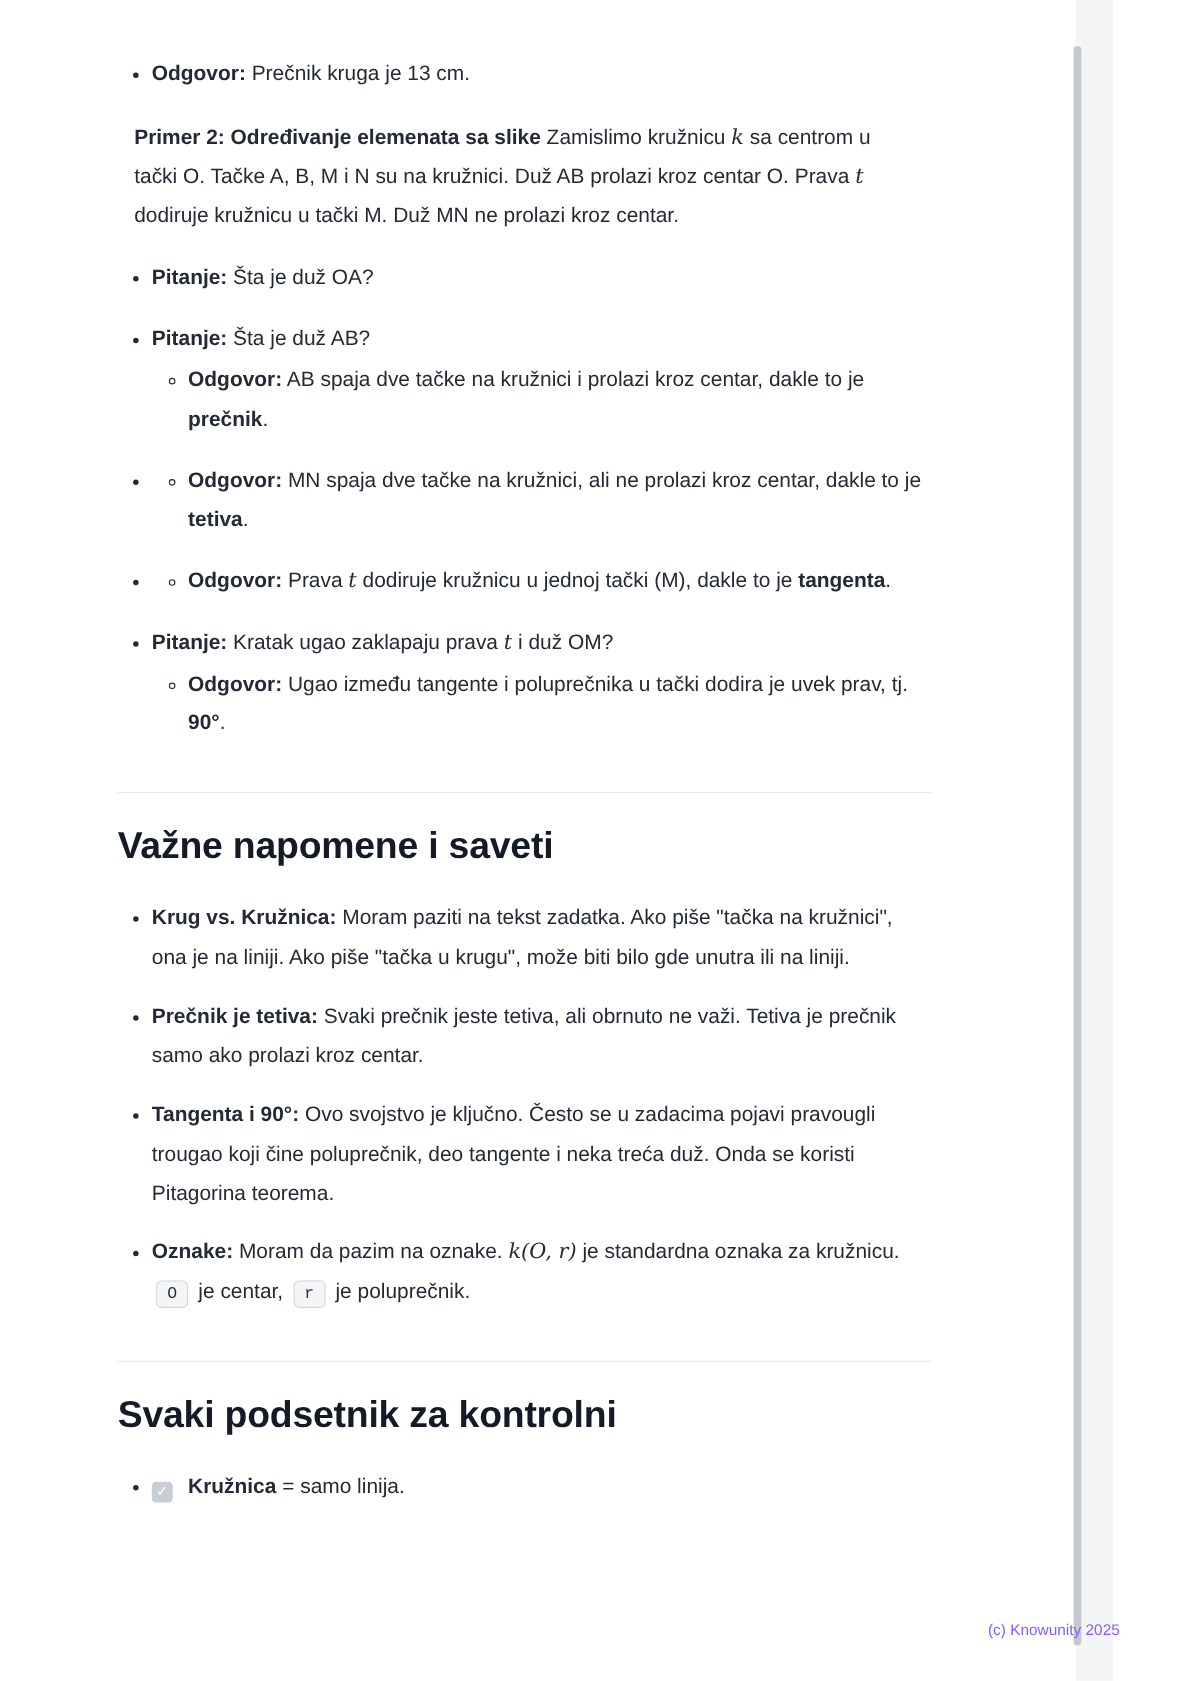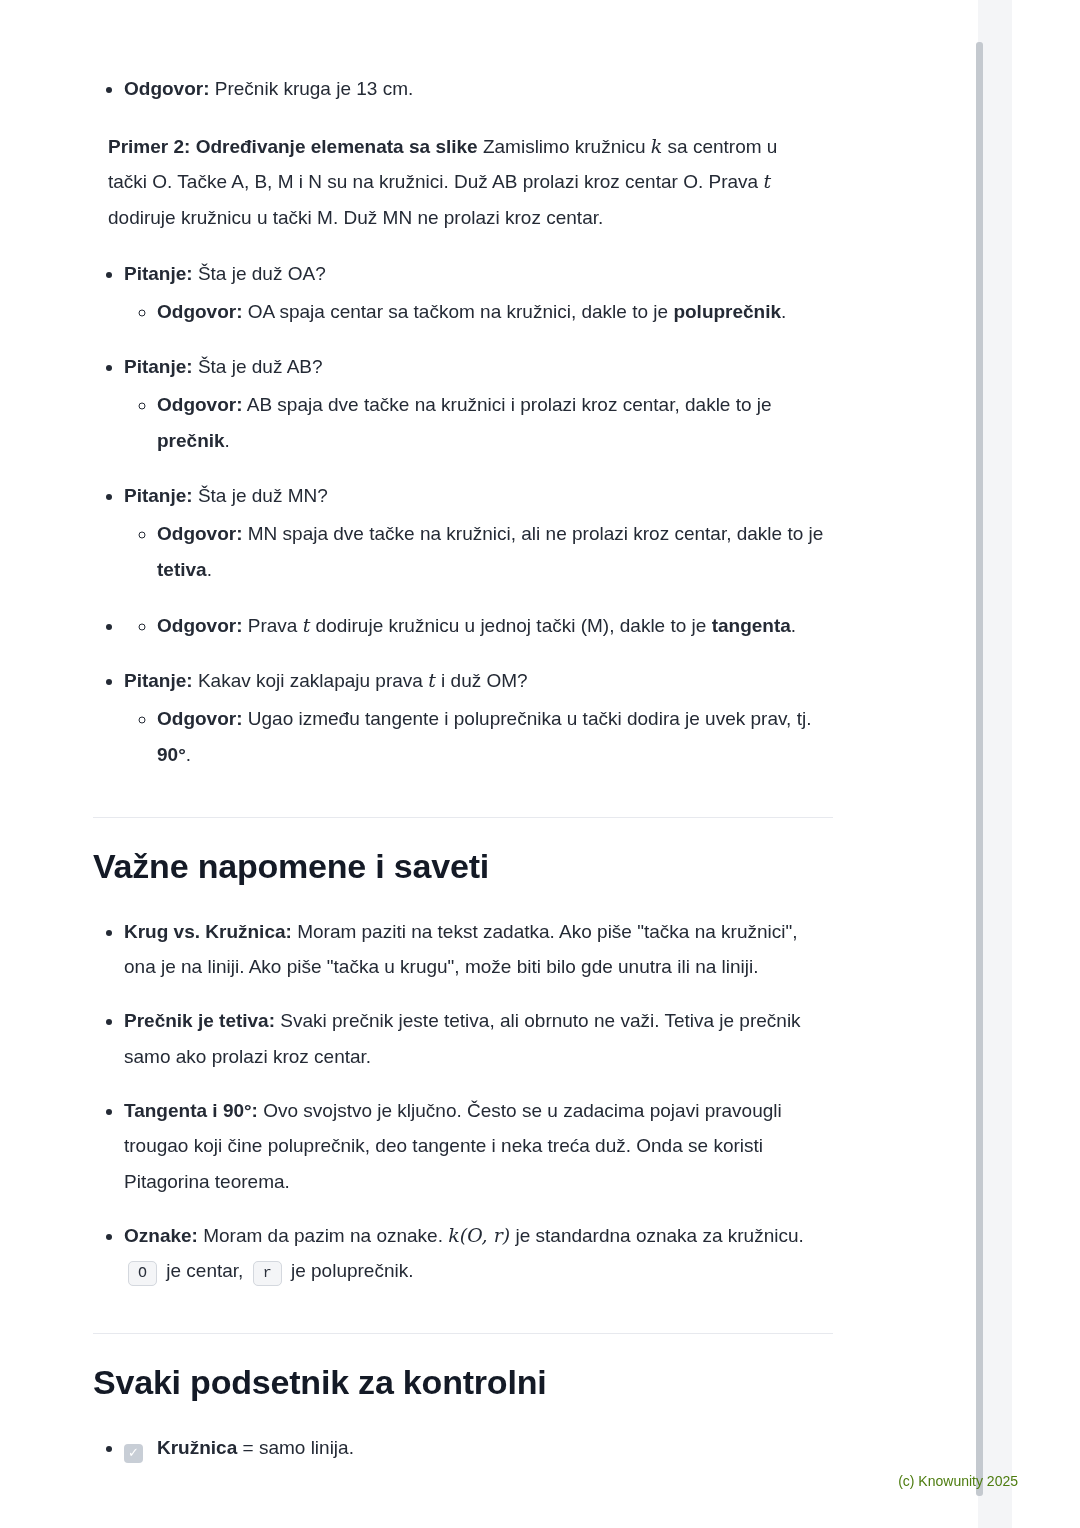--- a/index.html
+++ b/index.html
@@ -12,24 +12,24 @@
     height: 1528px;
     position: relative;
     overflow: hidden;
     font-family: "Liberation Sans", "DejaVu Sans", sans-serif;
     color: #242a35;
     font-size: 19px;
     line-height: 1.88;
   }
   .content {
     position: absolute;
-    left: 93px;
+    left: 107px;
     top: 0;
     width: 740px;
-    padding-top: 71px;
+    padding-top: 50px;
   }
   ul { margin: 0; padding-left: 31px; }
   ul.top-list { list-style: disc; }
   ul.qa-list { list-style: disc; margin-top: 12px; }
   ul.qa-list > li { margin-bottom: 20px; }
   ul.sub-list { list-style: circle; padding-left: 33px; margin-top: 2px; }
   ul.notes-list { list-style: disc; }
   ul.notes-list > li { margin-bottom: 18px; margin-top: 16px; }
   ul.check-list { list-style: disc; }
   p.primer { margin: 22px 15px 20px; }
@@ -74,21 +74,21 @@
     font-weight: 700;
     margin-right: 14px;
     vertical-align: -3px;
     user-select: none;
   }
   .footer-credit {
     position: absolute;
     right: 62px;
     bottom: 34px;
     font-size: 14px;
-    color: #4d7c0f;
+    color: #8b5cf6;
     z-index: 3;
   }
   .scroll-rail {
     position: absolute;
     top: 0;
     right: 68px;
     width: 34px;
     height: 100%;
     background: #f4f5f7;
     z-index: 1;
@@ -110,43 +110,39 @@
 
   <ul class="top-list">
     <li><span class="seg-b">Odgovor:</span><span class="seg-p"> Prečnik kruga je 13 cm.</span></li>
   </ul>
 
   <p class="primer"><span class="seg-b">Primer 2: Određivanje elemenata sa slike</span><span class="seg-p"> Zamislimo kružnicu </span><span class="seg-m">k</span><span class="seg-p"> sa centrom u tački O. Tačke A, B, M i N su na kružnici. Duž AB prolazi kroz centar O. Prava </span><span class="seg-m">t</span><span class="seg-p"> dodiruje kružnicu u tački M. Duž MN ne prolazi kroz centar.</span></p>
 
   <ul class="qa-list">
     <li>
       <div><span class="seg-b">Pitanje:</span><span class="seg-p"> Šta je duž OA?</span></div>
-      <ul class="sub-list">
-        <li><span class="seg-b">Odgovor:</span><span class="seg-p"> OA spaja centar sa tačkom na kružnici, dakle to je </span><span class="seg-b">poluprečnik</span><span class="seg-p">.</span></li>
-      </ul>
     </li>
     <li>
       <div><span class="seg-b">Pitanje:</span><span class="seg-p"> Šta je duž AB?</span></div>
       <ul class="sub-list">
         <li><span class="seg-b">Odgovor:</span><span class="seg-p"> AB spaja dve tačke na kružnici i prolazi kroz centar, dakle to je </span><span class="seg-b">prečnik</span><span class="seg-p">.</span></li>
       </ul>
     </li>
     <li>
-      <div><span class="seg-b">Pitanje:</span><span class="seg-p"> Šta je duž MN?</span></div>
       <ul class="sub-list">
         <li><span class="seg-b">Odgovor:</span><span class="seg-p"> MN spaja dve tačke na kružnici, ali ne prolazi kroz centar, dakle to je </span><span class="seg-b">tetiva</span><span class="seg-p">.</span></li>
       </ul>
     </li>
     <li>
       <ul class="sub-list">
         <li><span class="seg-b">Odgovor:</span><span class="seg-p"> Prava </span><span class="seg-m">t</span><span class="seg-p"> dodiruje kružnicu u jednoj tački (M), dakle to je </span><span class="seg-b">tangenta</span><span class="seg-p">.</span></li>
       </ul>
     </li>
     <li>
-      <div><span class="seg-b">Pitanje:</span><span class="seg-p"> Kakav koji zaklapaju prava </span><span class="seg-m">t</span><span class="seg-p"> i duž OM?</span></div>
+      <div><span class="seg-b">Pitanje:</span><span class="seg-p"> Kratak ugao zaklapaju prava </span><span class="seg-m">t</span><span class="seg-p"> i duž OM?</span></div>
       <ul class="sub-list">
         <li><span class="seg-b">Odgovor:</span><span class="seg-p"> Ugao između tangente i poluprečnika u tački dodira je uvek prav, tj. </span><span class="seg-b">90°</span><span class="seg-p">.</span></li>
       </ul>
     </li>
   </ul>
 
   <hr class="divider">
 
   <h2>Važne napomene i saveti</h2>
 

